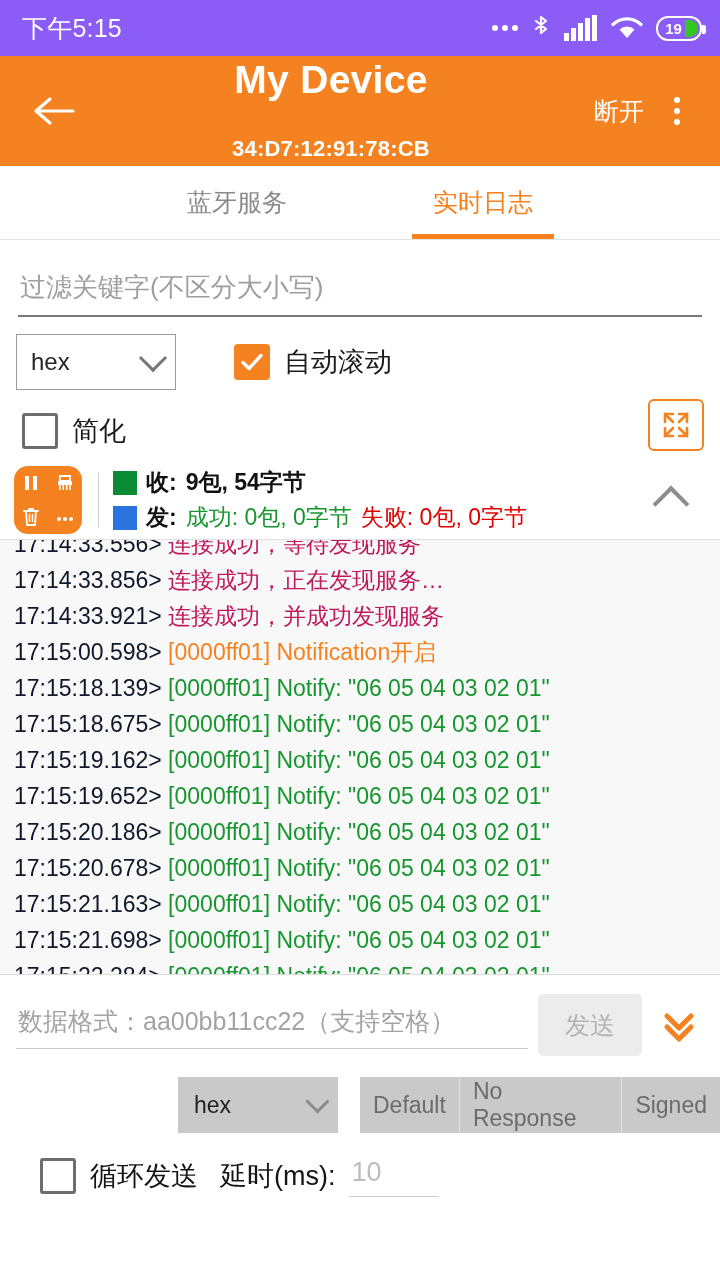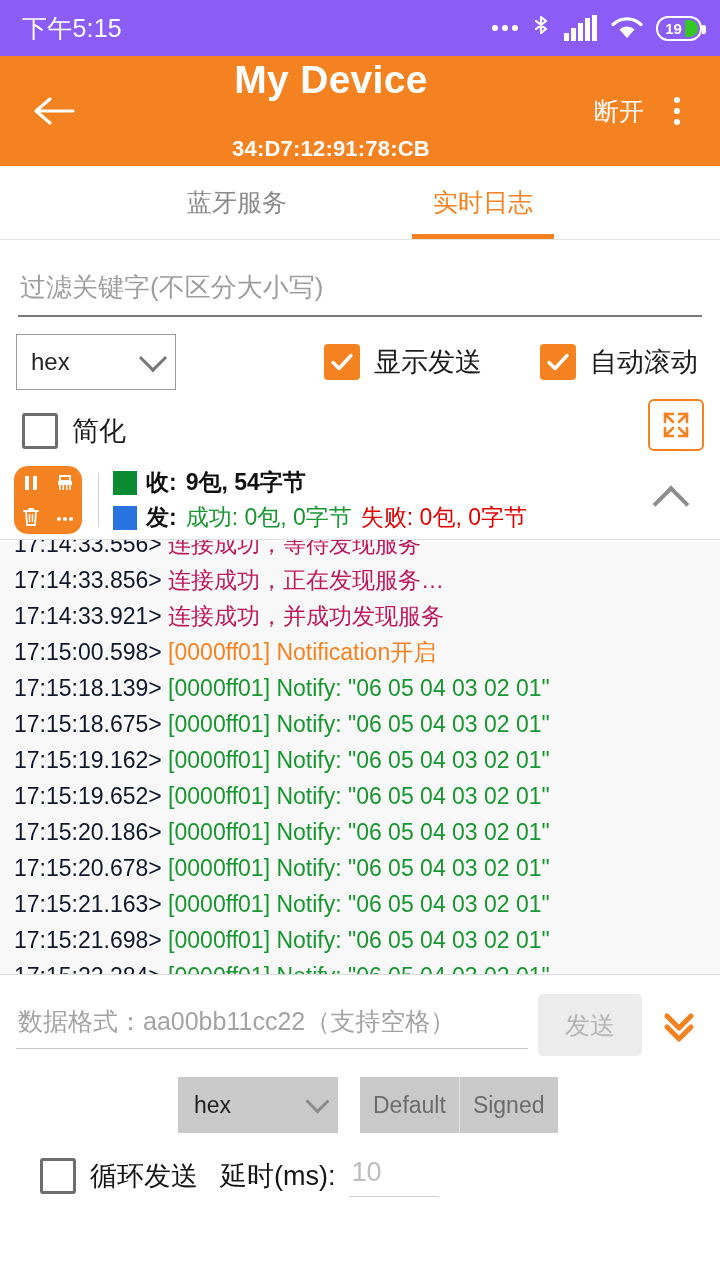--- a/index.html
+++ b/index.html
@@ -222,28 +222,20 @@
   </div>
 
   <div class="filter-wrap">
     <input class="filter-input" type="text" placeholder="过滤关键字(不区分大小写)" style="">
   </div>
 
   <div class="opt-row">
     <div class="select-box">
       <span>hex</span>
       <span class="chev"></span>
-    </div>
-    <div class="cbx-item" style="margin-left:148px;">
-      <span class="cbx checked">
-        <svg width="26" height="26" viewBox="0 0 26 26">
-            <path d="M4 13.5 L10 19.5 L22 6.5" fill="none" stroke="#fff" stroke-width="3.4" stroke-linecap="round" stroke-linejoin="round"></path>
-          </svg>
-      </span>
-      <span class="cbx-label">显示发送</span>
     </div>
     <div class="cbx-item" style="margin-left:58px;">
       <span class="cbx checked">
         <svg width="26" height="26" viewBox="0 0 26 26">
             <path d="M4 13.5 L10 19.5 L22 6.5" fill="none" stroke="#fff" stroke-width="3.4" stroke-linecap="round" stroke-linejoin="round"></path>
           </svg>
       </span>
       <span class="cbx-label">自动滚动</span>
     </div>
   </div>
@@ -338,20 +330,21 @@
   </div>
 
   <div class="write-row">
     <div class="write-spacer"></div>
     <div class="write-select">
       <span>hex</span>
       <span class="chev-g"></span>
     </div>
     <div class="seg-group">
       <div class="seg">Default</div>
+      <div class="seg">No Response</div>
       <div class="seg">Signed</div>
     </div>
   </div>
 
   <div class="loop-row">
     <span class="cbx unchecked"></span>
     <span class="loop-label">循环发送</span>
     <span class="delay-label">延时(ms):</span>
     <input class="delay-input" type="text" placeholder="10" style="">
   </div>

